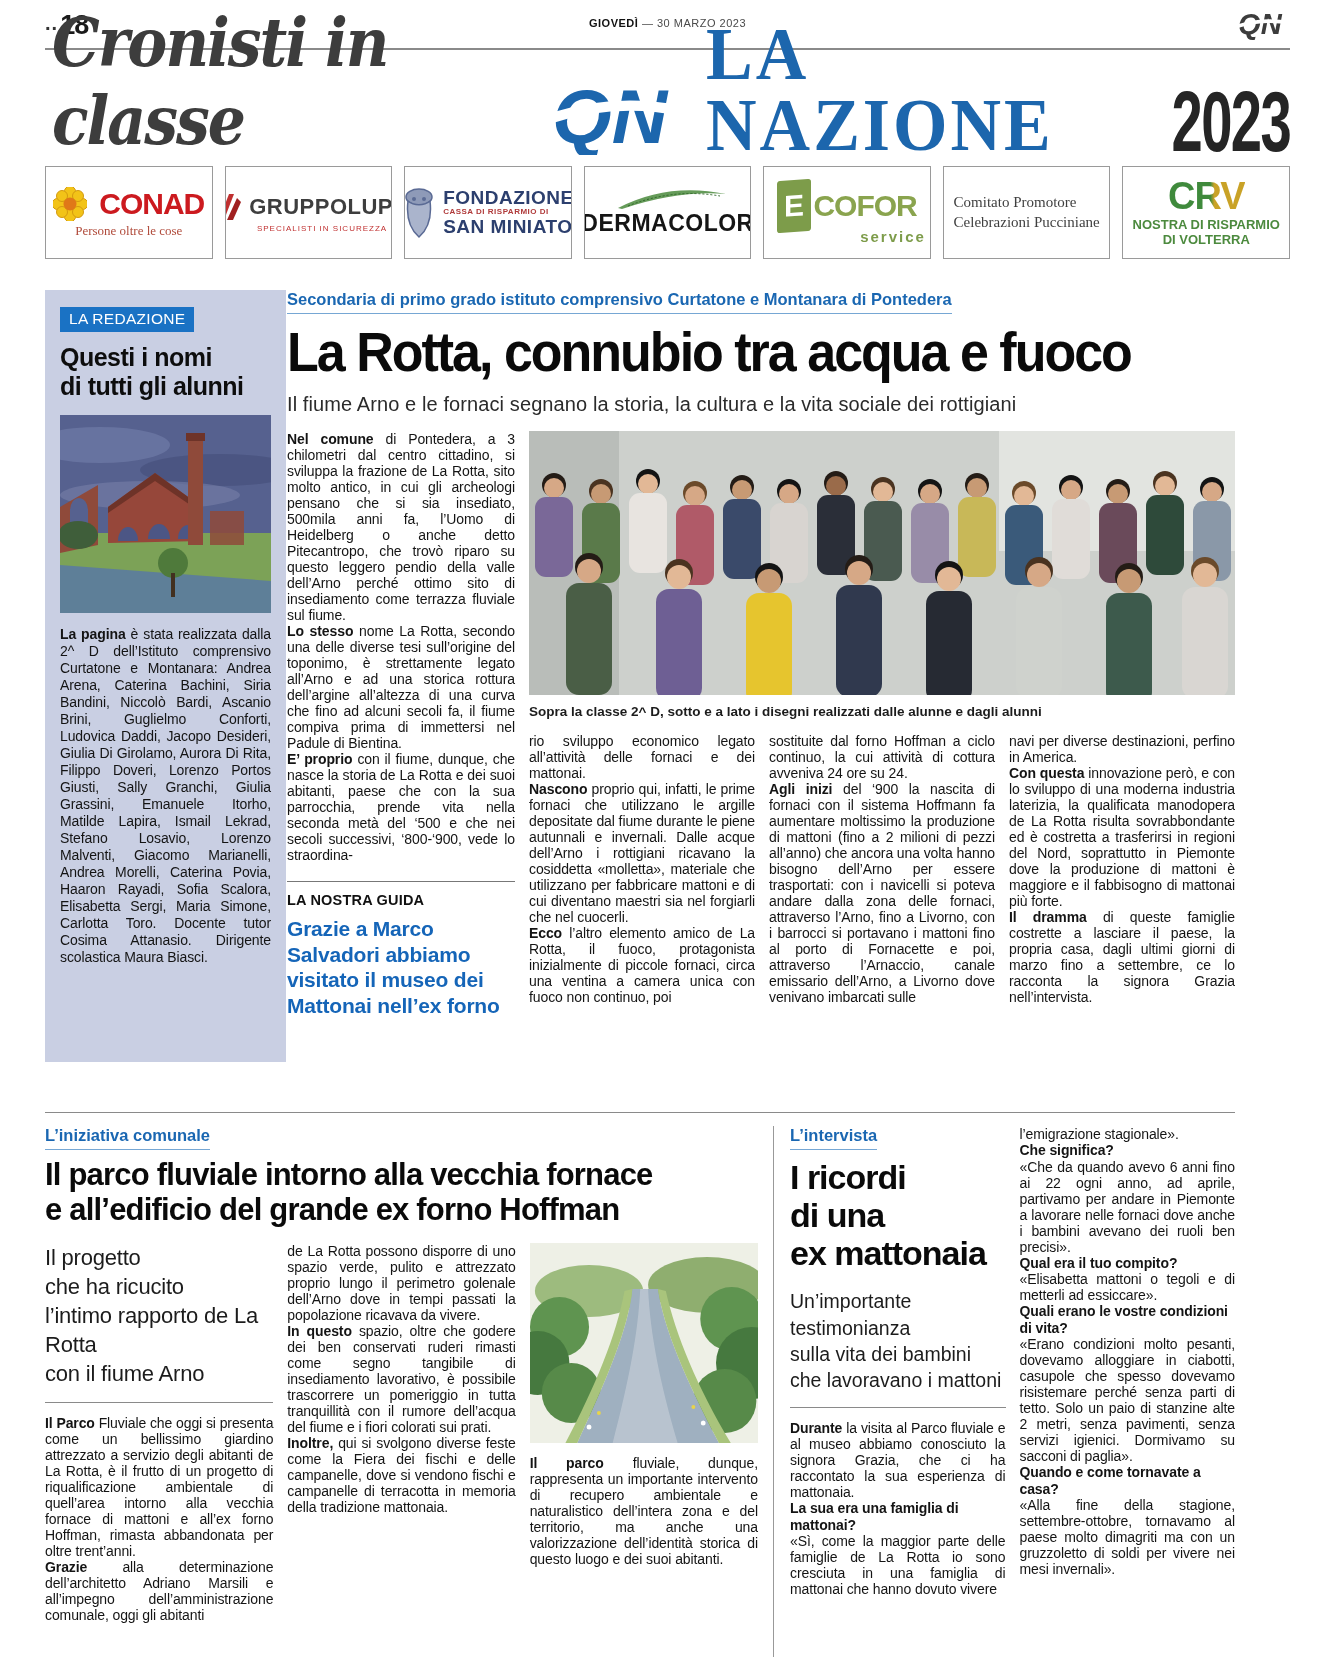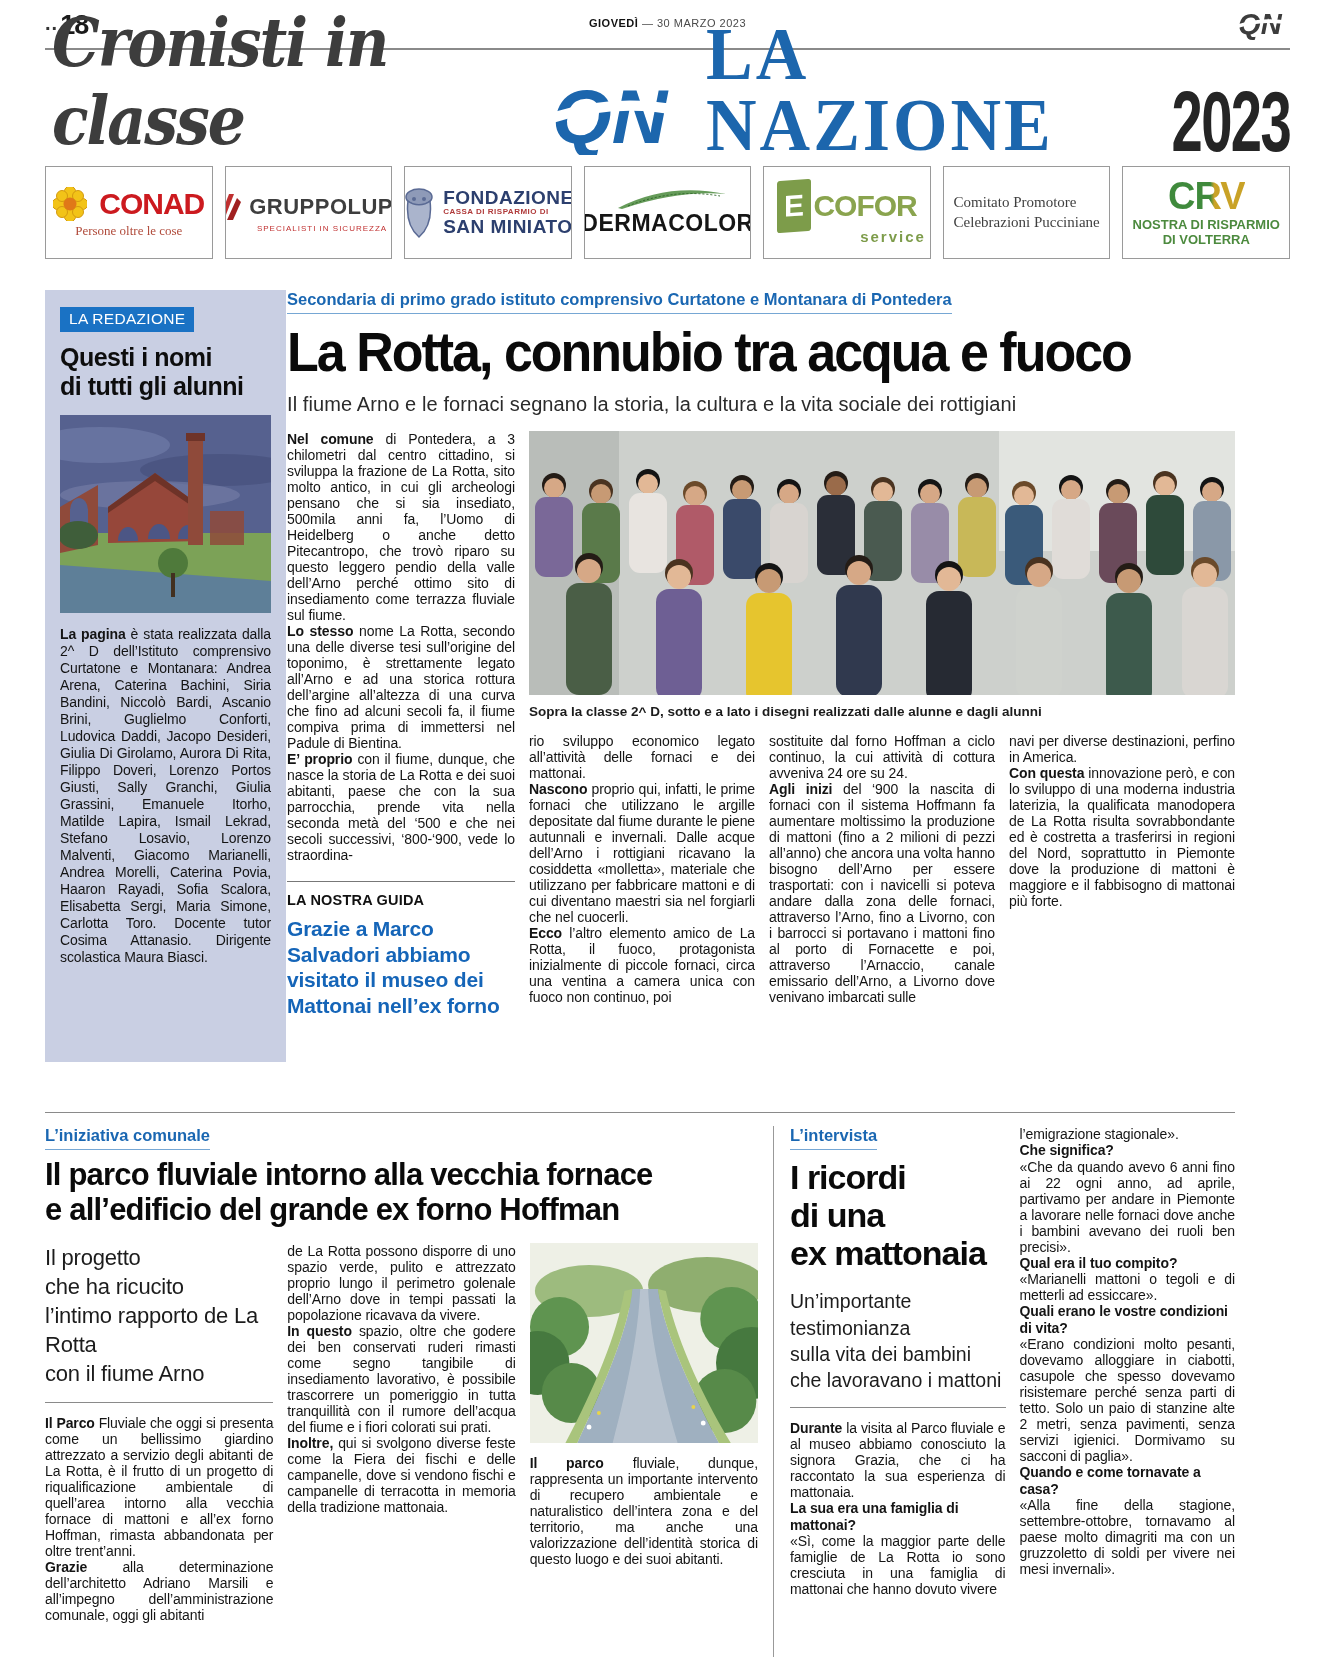--- a/index.html
+++ b/index.html
@@ -372,20 +372,21 @@
             <p class="bp"><b class="lead">Nascono</b><span>proprio qui, infatti, le prime fornaci che utilizzano le argille depositate dal fiume durante le piene autunnali e invernali. Dalle acque dell’Arno i rottigiani ricavano la cosiddetta «molletta», materiale che utilizzano per fabbricare mattoni e di cui diventano maestri sia nel forgiarli che nel cuocerli.</span></p>
             <p class="bp"><b class="lead">Ecco</b><span>l’altro elemento amico de La Rotta, il fuoco, protagonista inizialmente di piccole fornaci, circa una ventina a camera unica con fuoco non continuo, poi</span></p>
           </div>
           <div>
             <p class="bp"><span>sostituite dal forno Hoffman a ciclo continuo, la cui attività di cottura avveniva 24 ore su 24.</span></p>
             <p class="bp"><b class="lead">Agli inizi</b><span>del ‘900 la nascita di fornaci con il sistema Hoffmann fa aumentare moltissimo la produzione di mattoni (fino a 2 milioni di pezzi all’anno) che ancora una volta hanno bisogno dell’Arno per essere trasportati: con i navicelli si poteva andare dalla zona delle fornaci, attraverso l’Arno, fino a Livorno, con i barrocci si portavano i mattoni fino al porto di Fornacette e poi, attraverso l’Arnaccio, canale emissario dell’Arno, a Livorno dove venivano imbarcati sulle</span></p>
           </div>
           <div>
             <p class="bp"><span>navi per diverse destinazioni, perfino in America.</span></p>
             <p class="bp"><b class="lead">Con questa</b><span>innovazione però, e con lo sviluppo di una moderna industria laterizia, la qualificata manodopera de La Rotta risulta sovrabbondante ed è costretta a trasferirsi in regioni del Nord, soprattutto in Piemonte dove la produzione di mattoni è maggiore e il fabbisogno di mattonai più forte.</span></p>
+            <p class="bp"><b class="lead">Il dramma</b><span>di queste famiglie costrette a lasciare il paese, la propria casa, dagli ultimi giorni di marzo fino a settembre, ce lo racconta la signora Grazia nell’intervista.</span></p>
           </div>
         </div>
       </div>
     </div>
   </section>
 
   <div class="bottomrule"></div>
 
   <div class="bottom">
     <section class="parco">
@@ -447,21 +448,21 @@
         <div class="deckrule"></div>
         <p class="bp"><b class="lead">Durante</b><span>la visita al Parco fluviale e al museo abbiamo conosciuto la signora Grazia, che ci ha raccontato la sua esperienza di mattonaia.</span></p>
         <p class="bp qline">La sua era una famiglia di mattonai?</p>
         <p class="bp">«Sì, come la maggior parte delle famiglie de La Rotta io sono cresciuta in una famiglia di mattonai che hanno dovuto vivere</p>
       </div>
       <div>
         <p class="bp">l’emigrazione stagionale».</p>
         <p class="bp qline">Che significa?</p>
         <p class="bp">«Che da quando avevo 6 anni fino ai 22 ogni anno, ad aprile, partivamo per andare in Piemonte a lavorare nelle fornaci dove anche i bambini avevano dei ruoli ben precisi».</p>
         <p class="bp qline">Qual era il tuo compito?</p>
-        <p class="bp">«Marianelli mattoni o tegoli e di metterli ad essiccare».</p>
+        <p class="bp">«Elisabetta mattoni o tegoli e di metterli ad essiccare».</p>
         <p class="bp qline">Quali erano le vostre condizioni di vita?</p>
         <p class="bp">«Erano condizioni molto pesanti, dovevamo alloggiare in ciabotti, casupole che spesso dovevamo risistemare perché senza parti di tetto. Solo un paio di stanzine alte 2 metri, senza pavimenti, senza servizi igienici. Dormivamo su sacconi di paglia».</p>
         <p class="bp qline">Quando e come tornavate a casa?</p>
         <p class="bp">«Alla fine della stagione, settembre-ottobre, tornavamo al paese molto dimagriti ma con un gruzzoletto di soldi per vivere nei mesi invernali».</p>
       </div>
     </section>
   </div>
 
 </div>
 

